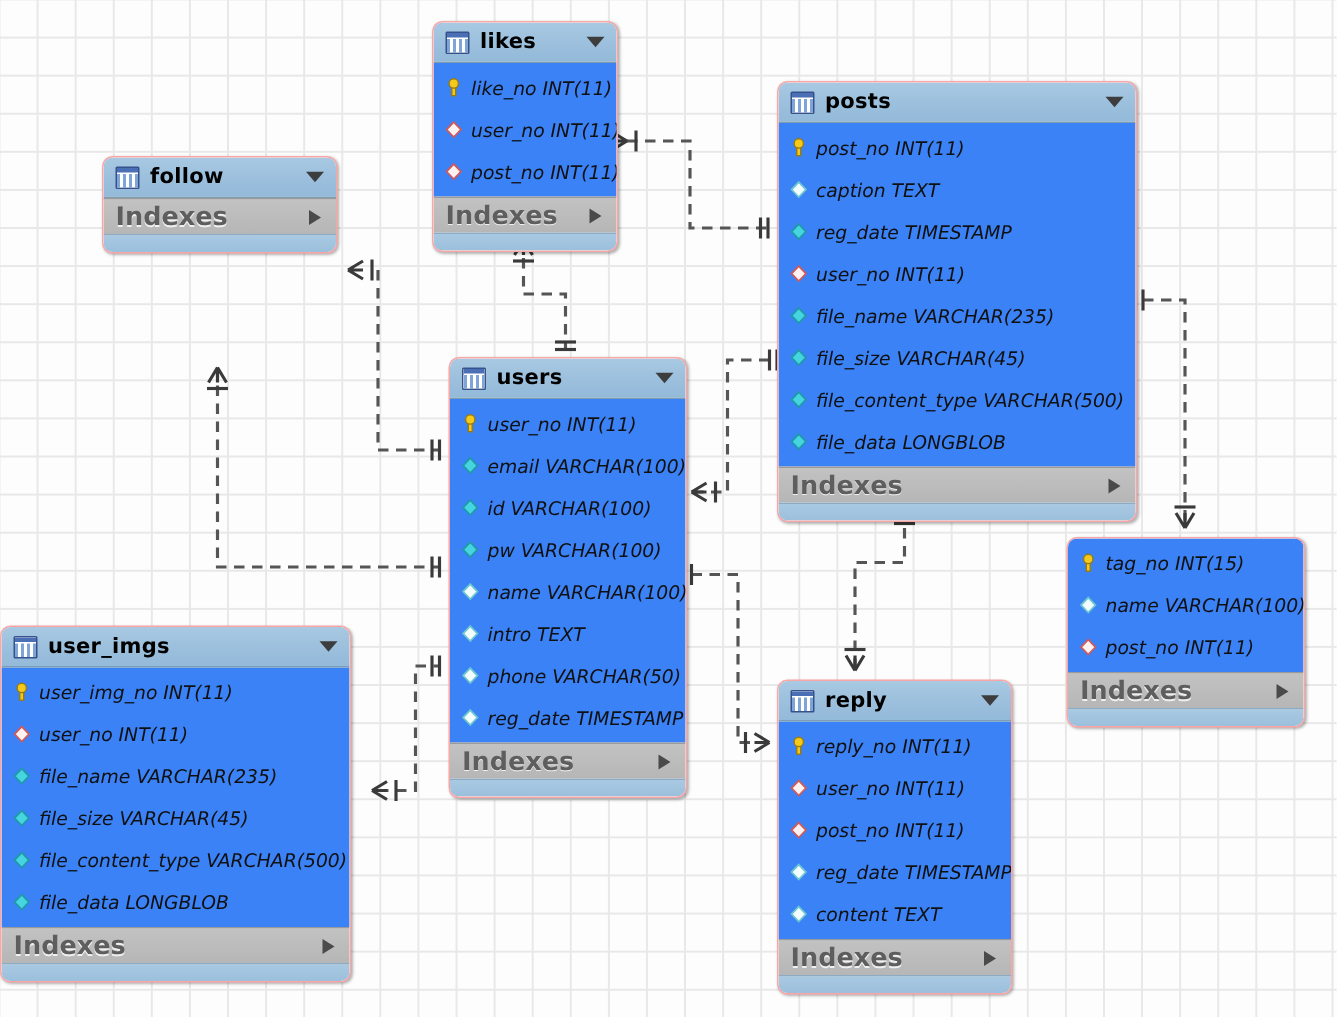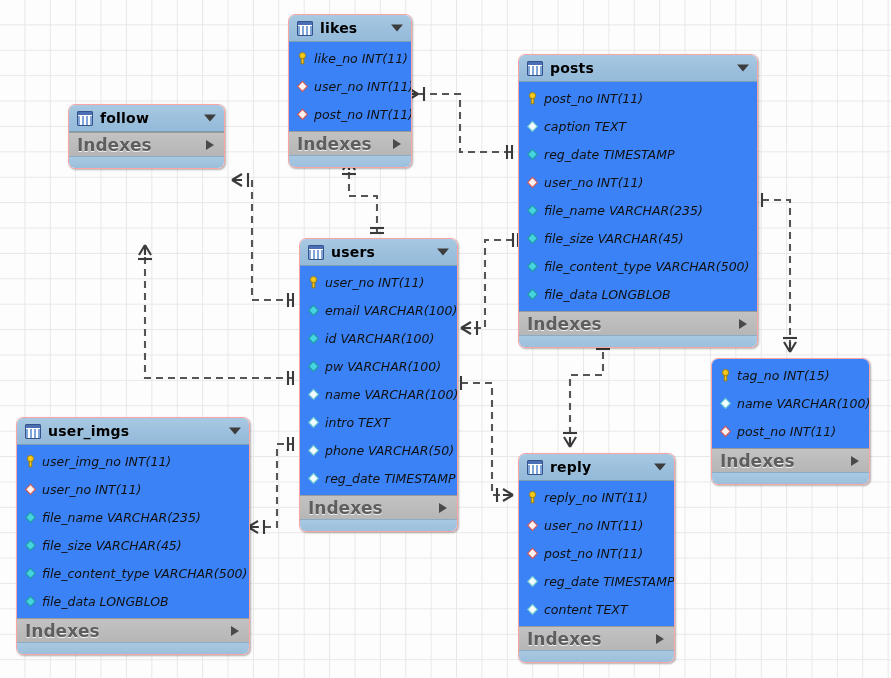--- a/index.html
+++ b/index.html
@@ -362,21 +362,21 @@
             </svg>
             <span>post_no INT(11)</span>
           </div>
         </div>
         <div class="tbl-foot">
           <span>Indexes</span>
           <span class="tri"></span>
         </div>
         <div class="tbl-strip"></div>
       </div>
-      <div class="tbl" style="left: 16px; top: 417px; width: 232px;">
+      <div class="tbl" style="left: 0; top: 417px; width: 232px;">
         <div class="tbl-hdr">
           <span class="tbl-icon"></span>
           <span class="tbl-name">user_imgs</span>
           <span class="tbl-caret"></span>
         </div>
         <div class="cols">
           <div class="col">
             <svg width="15" height="15" viewBox="0 0 15 15" class="gl">
               <rect x="6.2" y="6.6" width="2.6" height="6.2" fill="#f4c91b" stroke="#9a7a08" stroke-width="0.9"></rect>
               <circle cx="7.5" cy="4.6" r="3.1" fill="#f4c91b" stroke="#9a7a08" stroke-width="0.9"></circle>

